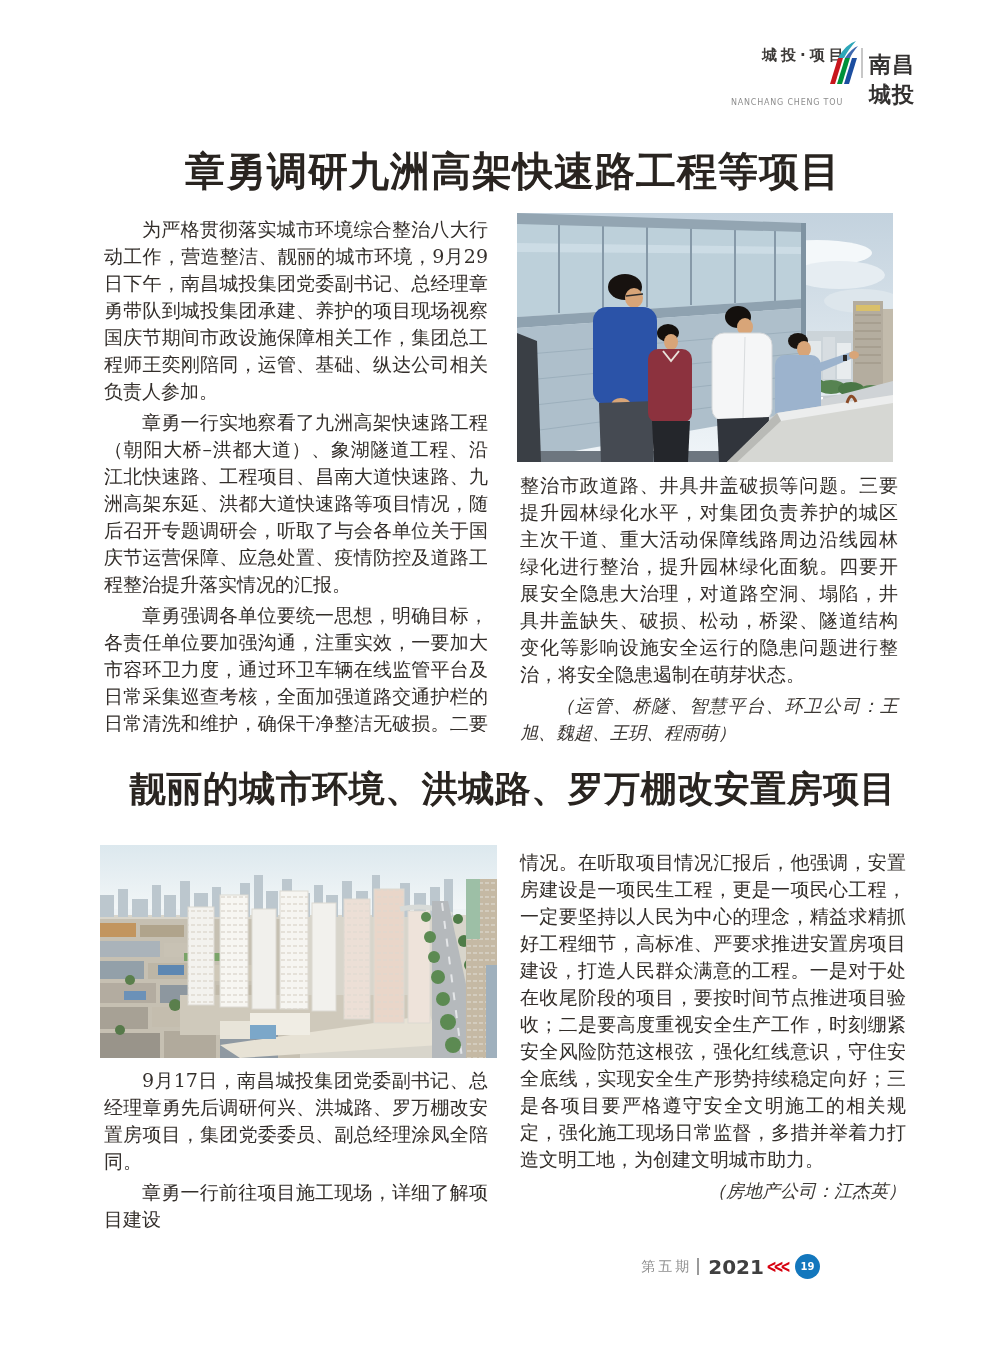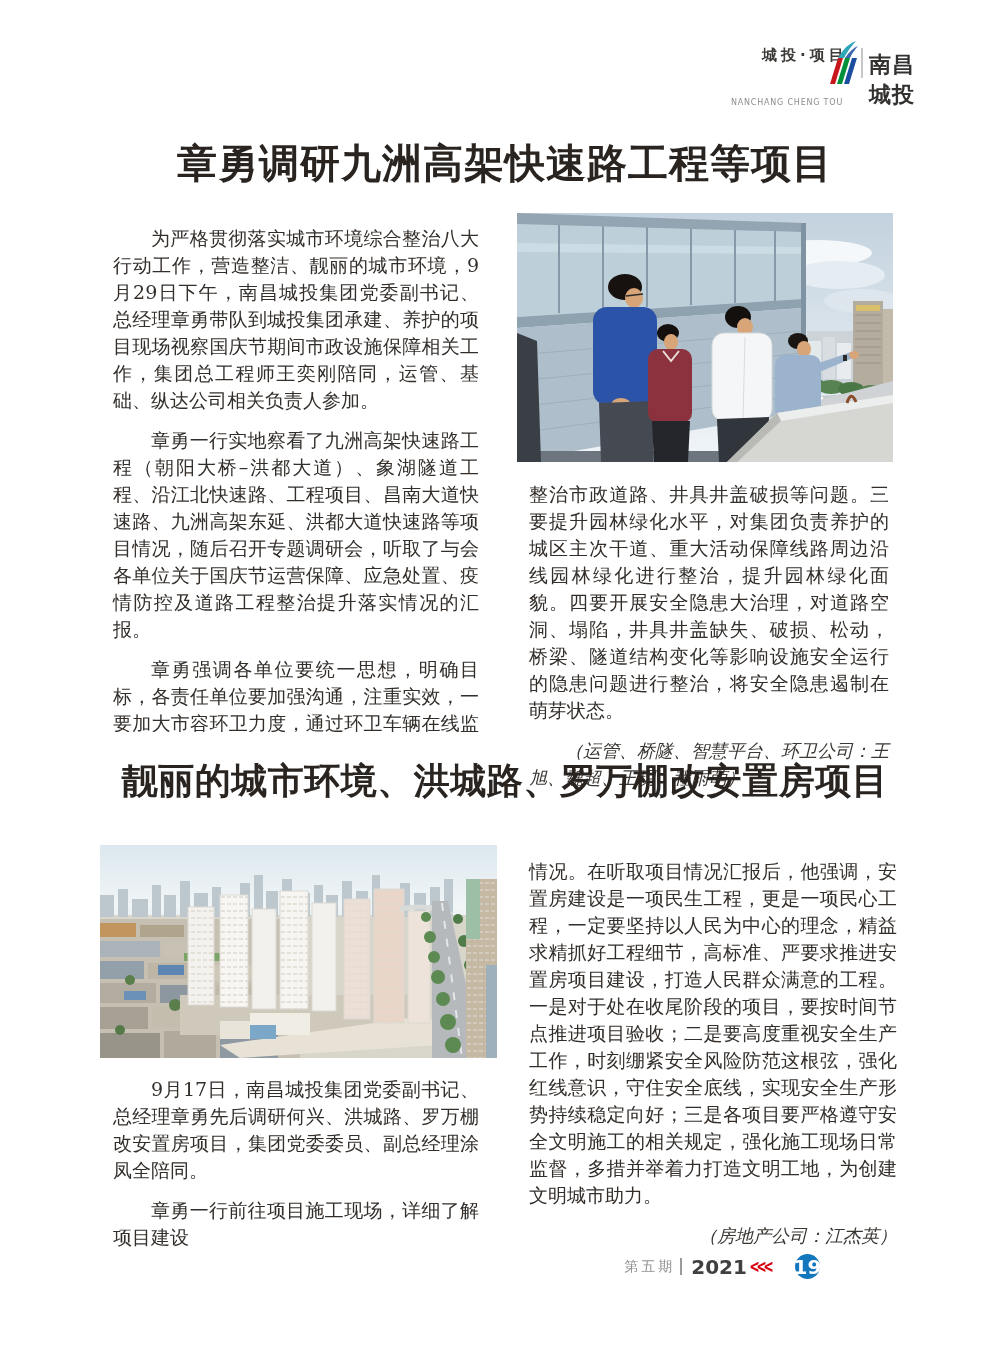--- a/index.html
+++ b/index.html
@@ -12,50 +12,50 @@
     font-weight:bold;font-size:15px;letter-spacing:4px;color:#3d3a38;}
   .brand-en{position:absolute;top:66px;left:731px;font-family:"DejaVu Sans","Liberation Sans",sans-serif;
     font-size:8px;letter-spacing:0.8px;color:#8d8d8d;margin-top:32px;}
   .logo-mark{position:absolute;top:40px;left:828px;}
   .brand-sep{position:absolute;top:48px;left:861px;width:2px;height:30px;background:#c7c7c7;}
   .brand-right{position:absolute;top:50px;left:869px;font-family:"DejaVu Sans","Liberation Sans",sans-serif;
     font-weight:900;font-size:22px;color:#333130;letter-spacing:1px;}
   .header-line{position:absolute;top:62px;left:928px;width:72px;height:7px;
     background:linear-gradient(to right,#96d2e2,#0d6cb4);}
   
-  .art-title{position:absolute;left:100px;width:810px;margin:0;text-align:center;
+  .art-title{position:absolute;left:100px;width:810px;margin:8px;text-align:center;
     font-family:"DejaVu Sans","Liberation Sans",sans-serif;font-weight:900;color:#292420;}
   .art1-title{top:136px;font-size:40px;letter-spacing:1px;}
   .art2-title{top:757px;font-size:36px;letter-spacing:0.5px;}
   
   .col{position:absolute;font-size:19px;line-height:27px;text-align:justify;
     text-justify:inter-ideograph;color:#332e2a;}
-  .col p{margin:13px;}
+  .col p{margin:4px;}
   .indent{text-indent:2em;}
   .a1-left{top:212px;left:100px;width:392px;height:520px;overflow:hidden;}
   .a1-right{top:468px;left:516px;width:386px;}
   .a2-left{top:1063px;left:100px;width:392px;}
   .a2-right{top:845px;left:516px;width:394px;}
   .byline{font-style:italic;font-size:18px;color:#3b3733;}
   .align-right{text-align:right;}
   
   .photo{position:absolute;display:block;}
   .photo1{top:213px;left:517px;}
   .photo2{top:845px;left:100px;}
   
   .footer{position:absolute;top:1254px;right:97px;display:flex;align-items:center;}
   .footer-issue{font-size:14px;letter-spacing:3px;color:#8f8f8f;}
   .footer-sep{width:2px;height:17px;background:#9a9a9a;margin:0 9px 0 5px;}
   .footer-year{font-family:"DejaVu Sans","Liberation Sans",sans-serif;font-weight:900;
     font-size:20px;color:#404040;}
   .footer-chevrons{font-family:"DejaVu Sans Mono","Liberation Mono",monospace;font-weight:bold;
     font-size:15px;color:#d7000f;letter-spacing:-2px;margin-left:3px;transform:scaleY(1.25);}
   .footer-badge{width:25px;height:25px;border-radius:50%;background:#1377bd;color:#ffffff;
-    font-family:"DejaVu Sans","Liberation Sans",sans-serif;font-weight:bold;font-size:20px;
-    display:flex;align-items:center;justify-content:center;margin-left:24px;}
+    font-family:"DejaVu Sans","Liberation Sans",sans-serif;font-weight:bold;font-size:10px;
+    display:flex;align-items:center;justify-content:center;margin-left:7px;}
 </style>
 </head>
 <body>
 
 <div class="page">
 
   <div class="brand-cn">城投·项目</div>
   <div class="brand-en">NANCHANG CHENG TOU</div>
   <svg class="logo-mark" width="30" height="44" viewBox="0 0 30 44">
     <path d="M2 44 L10 18 L15 18 L7 44 Z" fill="#c8161d"></path>

